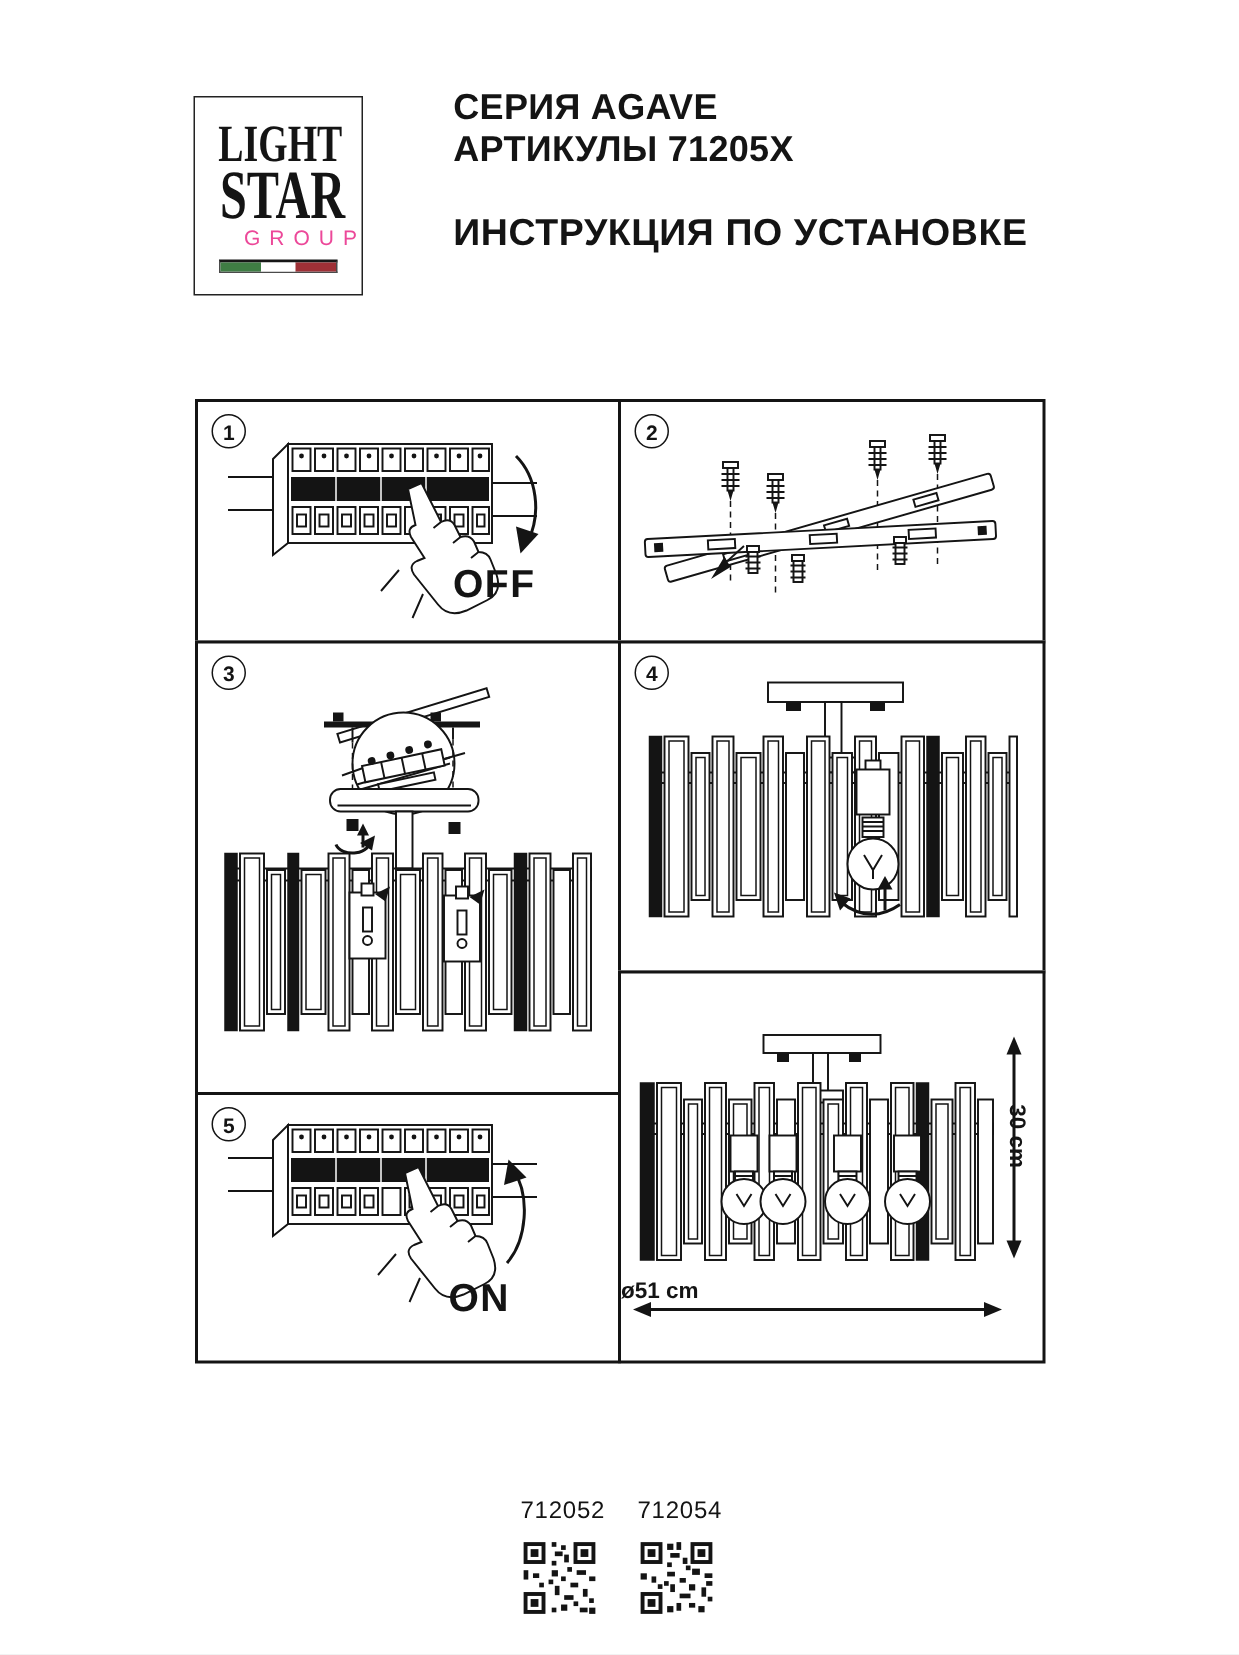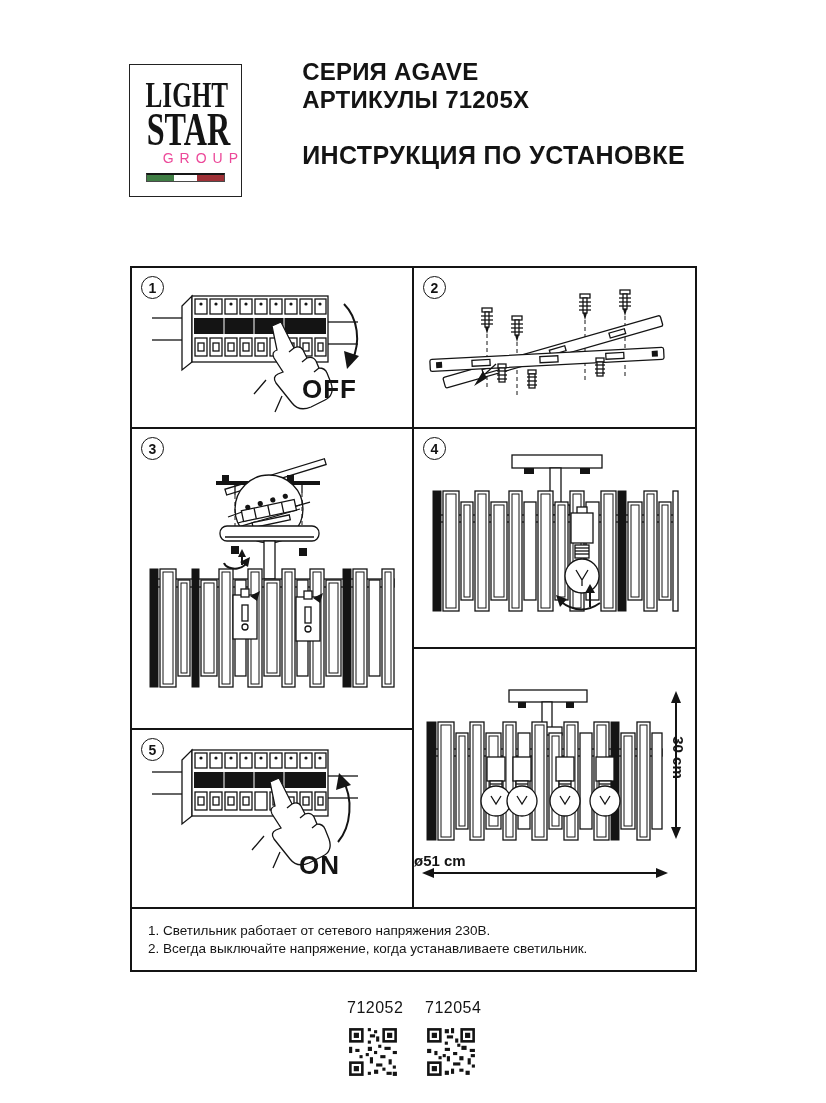--- a/index.html
+++ b/index.html
@@ -527,24 +527,20 @@
       <g>
         <line class="ln2" x1="14" y1="224" x2="248" y2="224"></line>
         <polygon class="b" points="8,224 20,219 20,229"></polygon>
         <polygon class="b" points="254,224 242,219 242,229"></polygon>
       </g>
     </svg>
     <div class="dim-v">30 cm</div>
     <div class="dim-h">ø51 cm</div>
   </div>
 
-  <div class="notes">
-    <div>1. Светильник работает от сетевого напряжения 230В.</div>
-    <div>2. Всегда выключайте напряжение, когда устанавливаете светильник.</div>
-  </div>
 
   <div class="code" style="left:347px;">712052</div>
   <div class="code" style="left:425px;">712054</div>
 
   <svg class="qr" style="left:347px;" viewBox="0 0 50 50">
     <rect width="50" height="50" fill="#fff"></rect>
     <g fill="#141414">
       <rect x="2" y="2" width="14" height="14"></rect>
         <rect x="34" y="2" width="14" height="14"></rect>
         <rect x="2" y="34" width="14" height="14"></rect>

